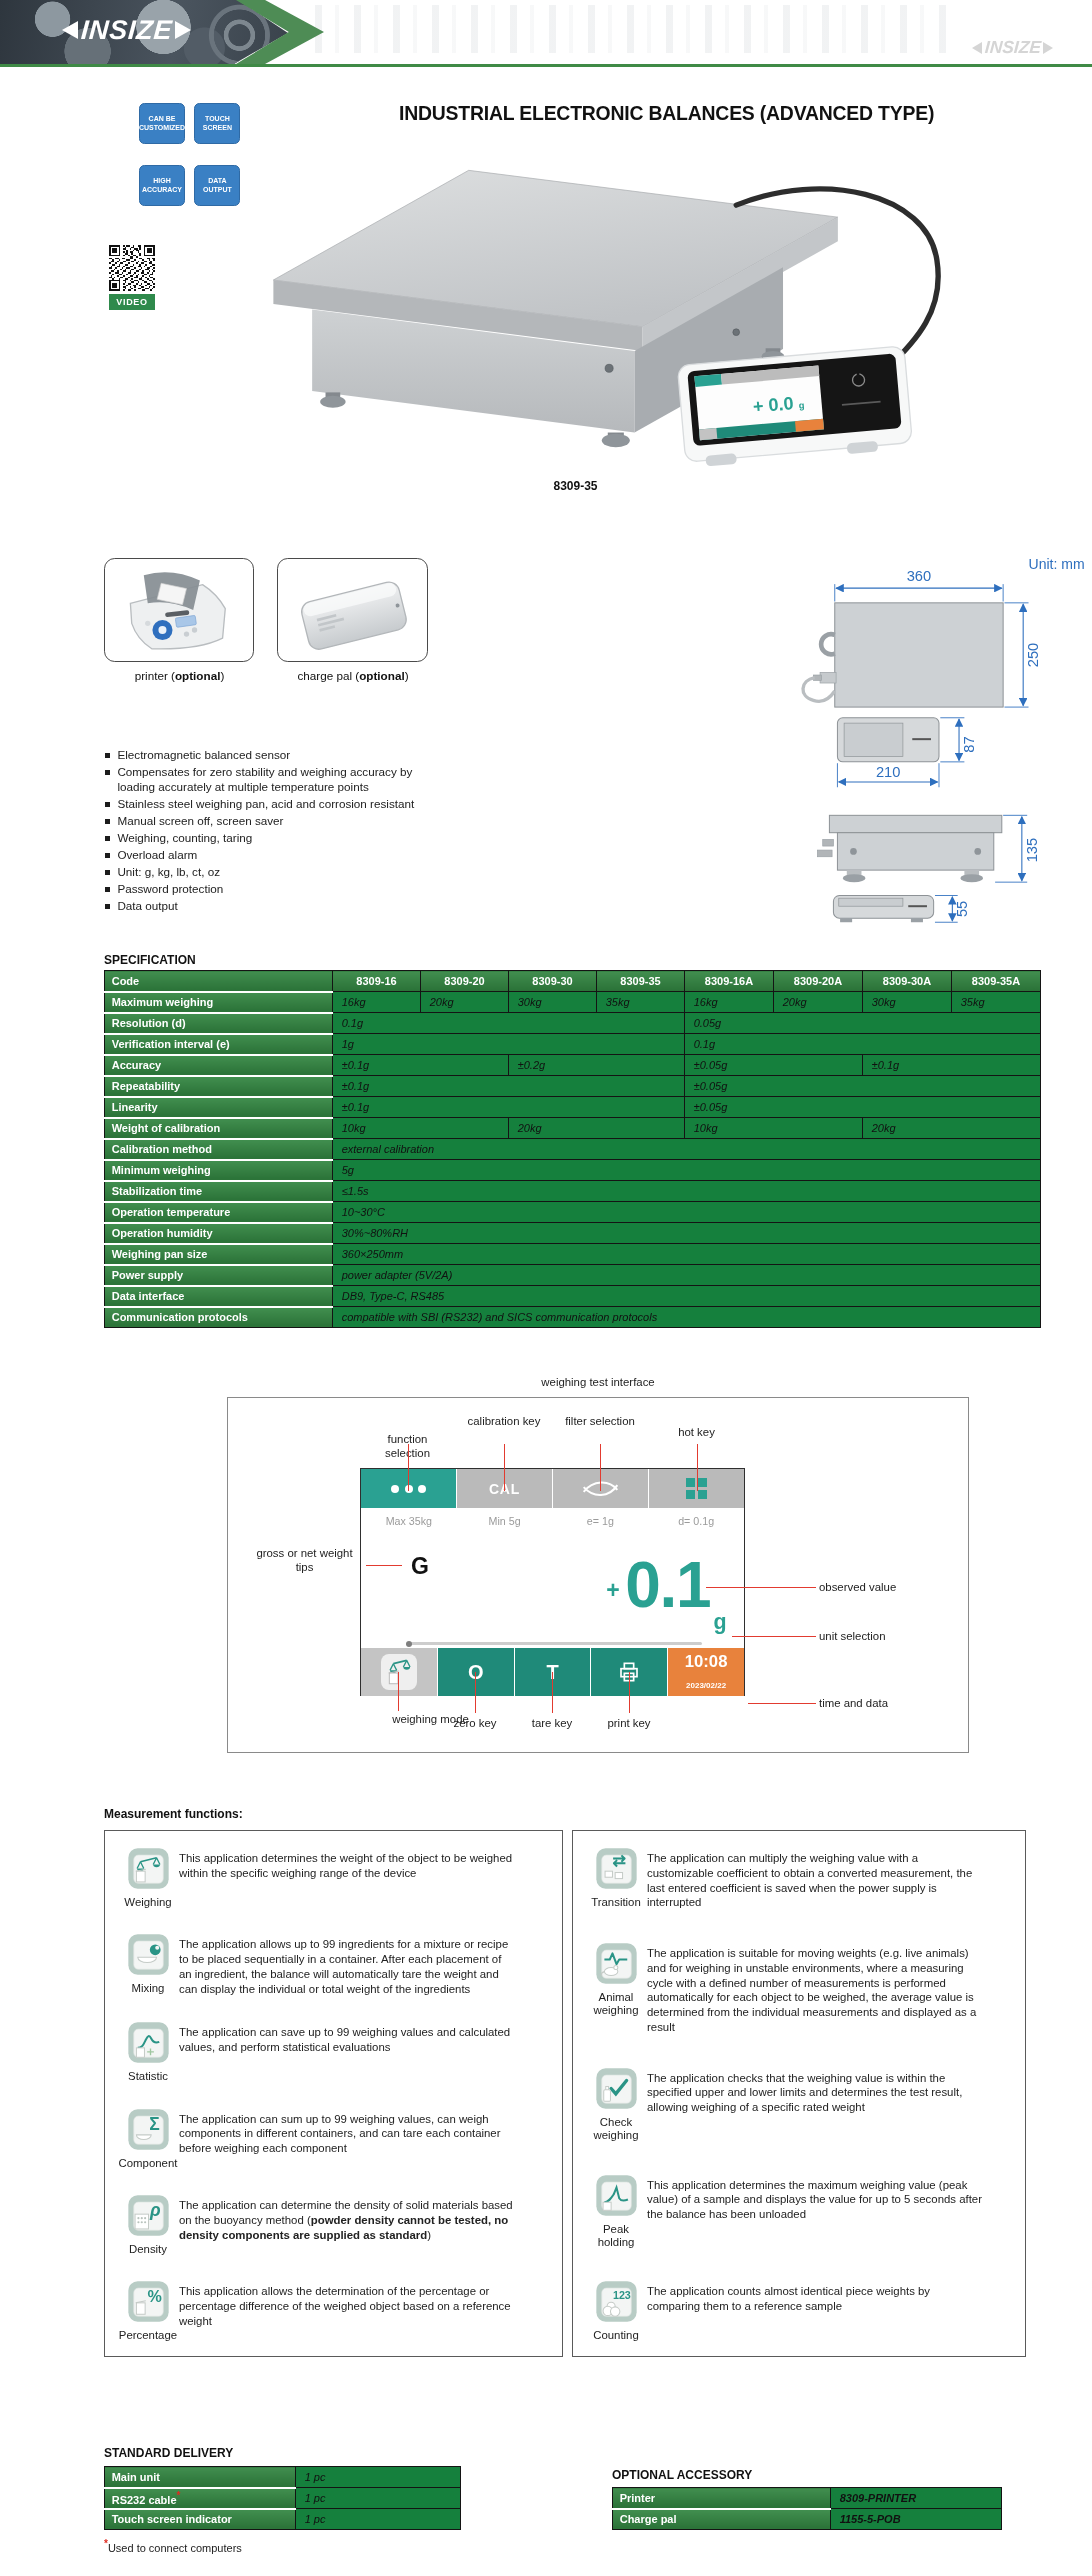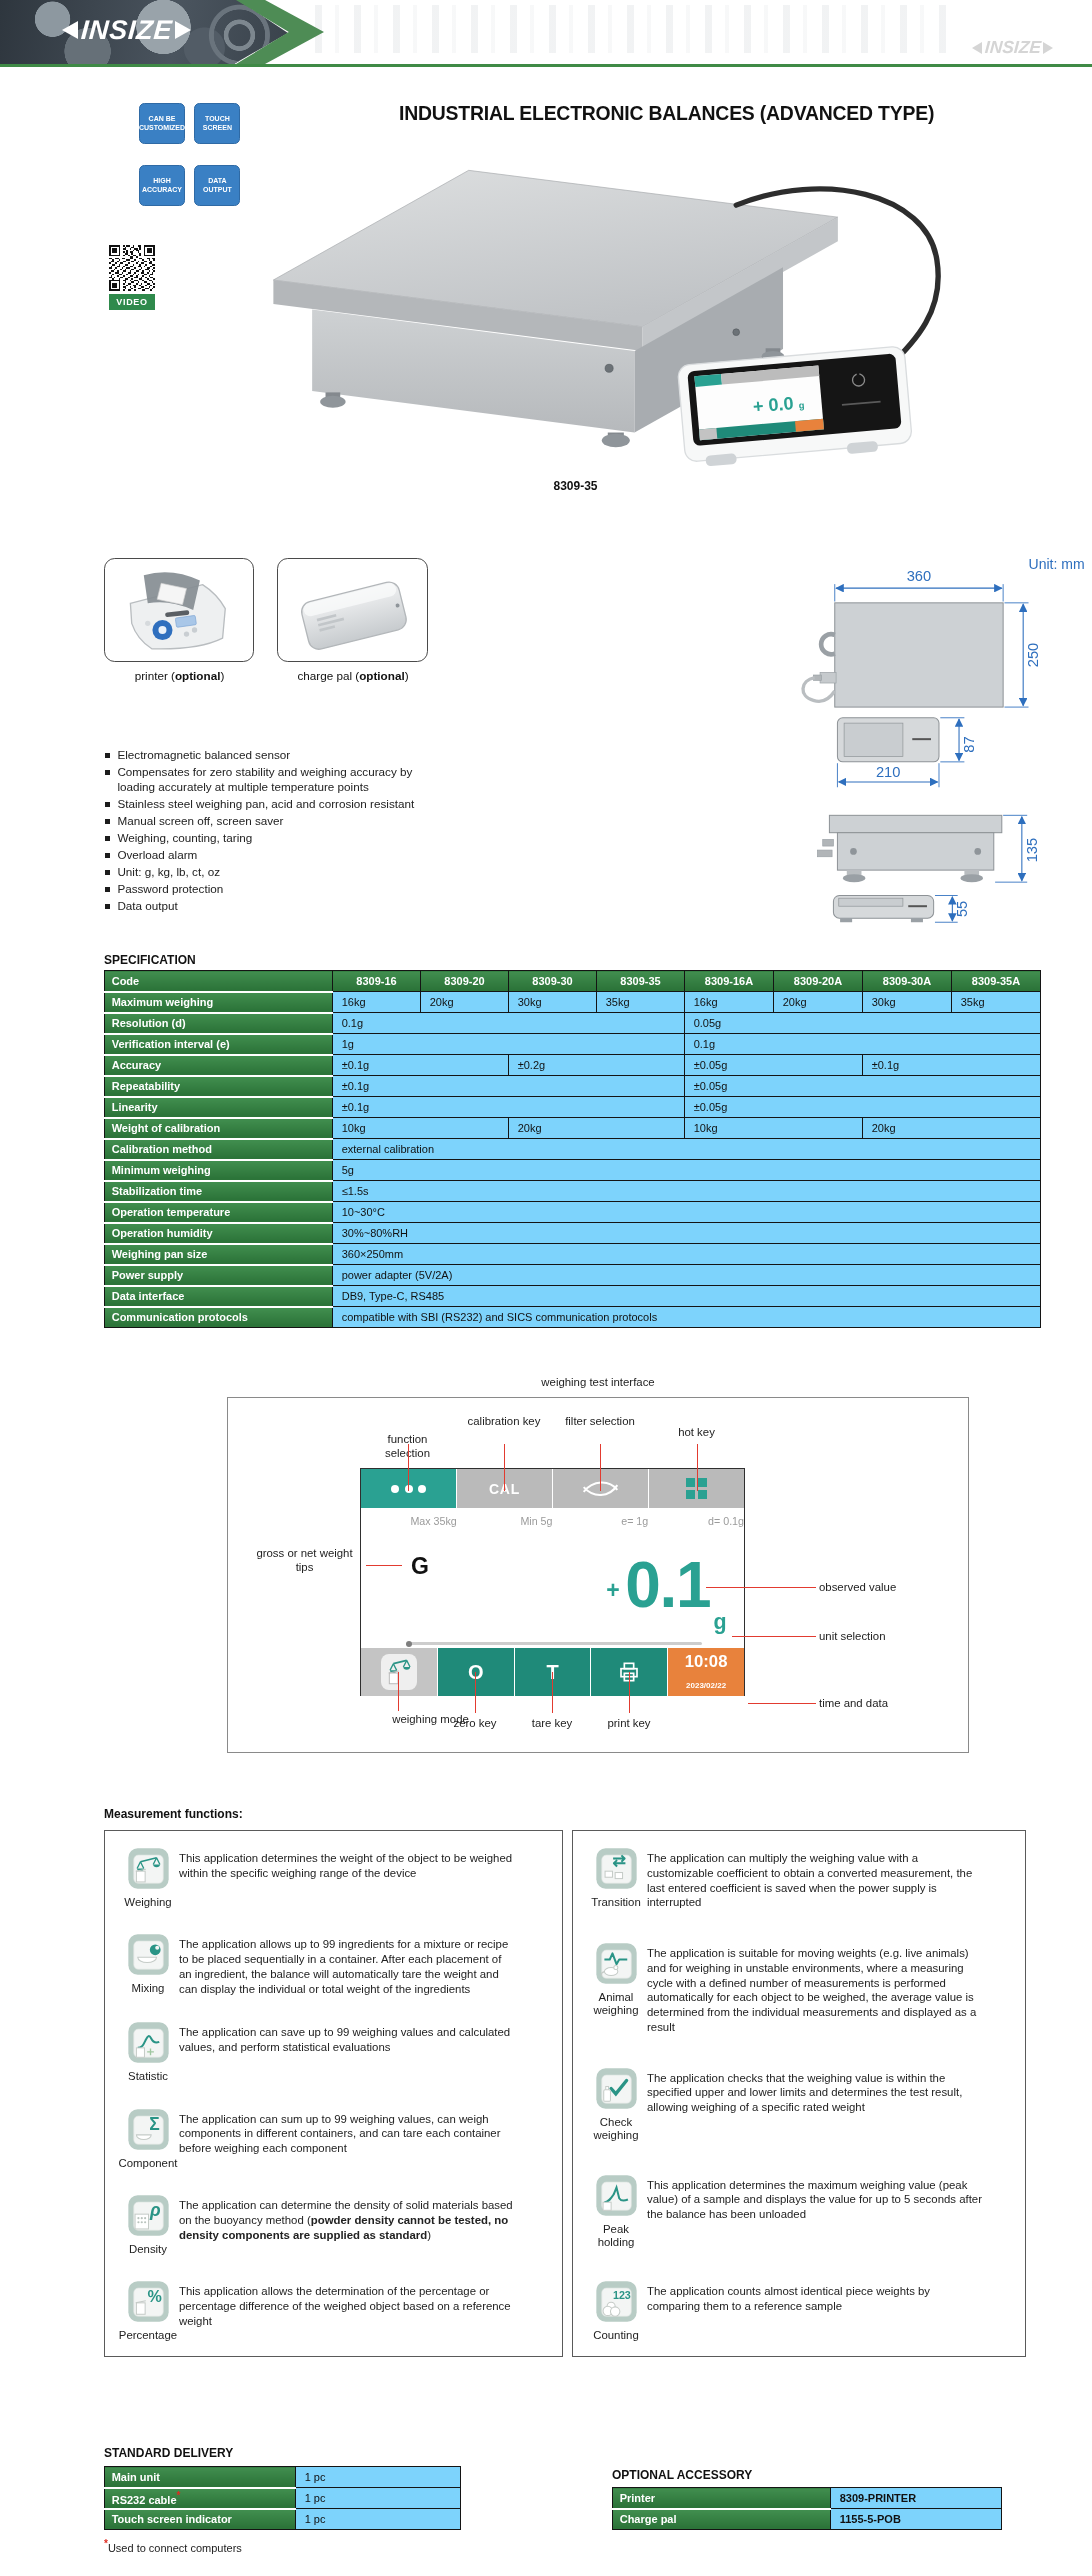--- a/index.html
+++ b/index.html
@@ -57,36 +57,36 @@
   
   .sec-head { font-size:12px; font-weight:bold; color:#111; }
 
   
   table { border-collapse:collapse; table-layout:fixed; }
   .spec-table { left:104px; top:970px; width:937px; }
   .spec-table td { height:21px; border:1.3px solid #141414; font-size:11px; padding:1.3px 6.7px; overflow:hidden; white-space:nowrap; }
   td.sl { background:linear-gradient(180deg,#418e4f 0%,#2c7439 90%); color:#fff; font-weight:bold; }
   tr + tr td.sl { border-top:2px solid #fff; }
   td.scode { background:linear-gradient(180deg,#418e4f 0%,#2c7439 90%); color:#fff; font-weight:bold; text-align:center; padding:1.3px 2.7px; }
-  td.sv { background:#7dd3fc; color:#111; padding:1.3px 8.7px; }
+  td.sv { background:#15803d; color:#111; padding:1.3px 8.7px;font-style:italic; }
 
   
   .iface-wrap { left:227px; top:1376px; width:742px; height:385px; }
   .iface-title { position:absolute; left:237px; top:0; width:268px; text-align:center; font-size:11.4px; color:#222; }
   .iface-box { position:absolute; left:0; top:21.4px; width:742px; height:356px; border:1.3px solid #8a8a8a; background:#fff; }
   .screen { position:absolute; left:133px; top:92px; width:385px; height:228px; border:1.3px solid #2f2f2f; background:#fff; }
   .tbar { display:flex; height:39px; }
   .tcell { flex:1; background:#bababa; display:flex; align-items:center; justify-content:center; border-left:1.3px solid #fff; }
   .tcell.first { background:#2aa192; border-left:none; }
   .dot { width:8px; height:8px; border-radius:50%; background:#fff; margin:0 2.7px; display:inline-block; }
   .cal-txt { color:#fff; font-size:14px; font-weight:bold; letter-spacing:0.7px; }
   .gridicon { display:grid; grid-template-columns:8.7px 8.7px; grid-gap:2.7px; }
   .gridicon i { width:8.7px; height:8.7px; background:#2aa192; display:block; }
   .inforow { position:absolute; left:0; top:39px; width:100%; height:25.4px; display:flex; align-items:center; color:#9b9b9b; font-size:10.7px; }
-  .inforow span { flex:1; text-align:right; }
+  .inforow span { flex:1; text-align:center; }
   .gross-g { position:absolute; left:50px; top:84px; font-size:23px; font-weight:bold; color:#111; }
   .val-row { position:absolute; right:17.4px; top:87px; display:flex; align-items:flex-end; color:#2aa192; }
   .vplus { font-size:23px; font-weight:bold; padding-bottom:10.7px; margin-right:5.4px; }
   .vbig { font-size:64px; font-weight:bold; line-height:0.92; letter-spacing:-1.3px; }
   .vunit { font-size:21.4px; font-weight:bold; margin-left:3.3px; margin-bottom:-20px; }
   .progress { position:absolute; left:47px; top:173px; width:294px; height:3.3px; background:#cdcdcd; border-radius:2px; }
   .progress::before { content:""; position:absolute; left:-2px; top:-1.3px; width:6px; height:6px; border-radius:50%; background:#7e7e7e; }
   .bbar { position:absolute; left:0; top:179px; width:100%; height:48px; display:flex; }
   .bcell { flex:1; display:flex; align-items:center; justify-content:center; background:#1f8a79; color:#fff; font-size:20px; font-weight:bold; border-left:1.3px solid #fff; }
   .bcell.first { background:#c4c4c4; border-left:none; }

